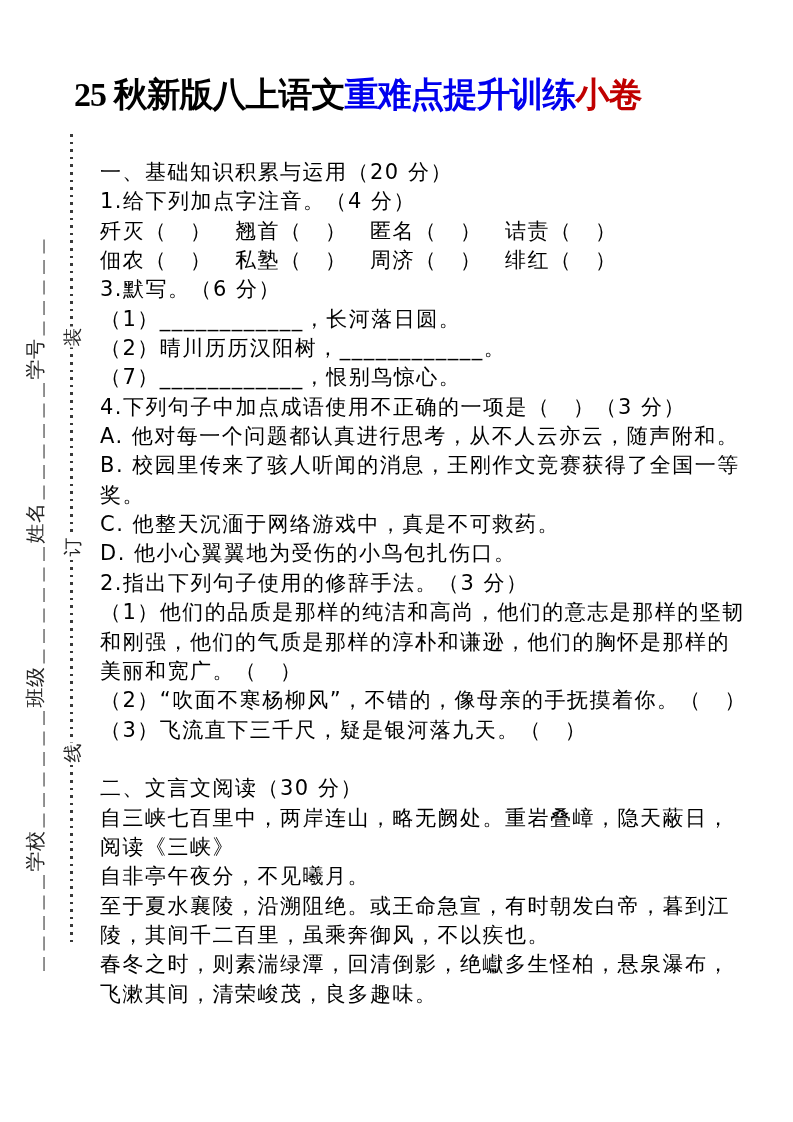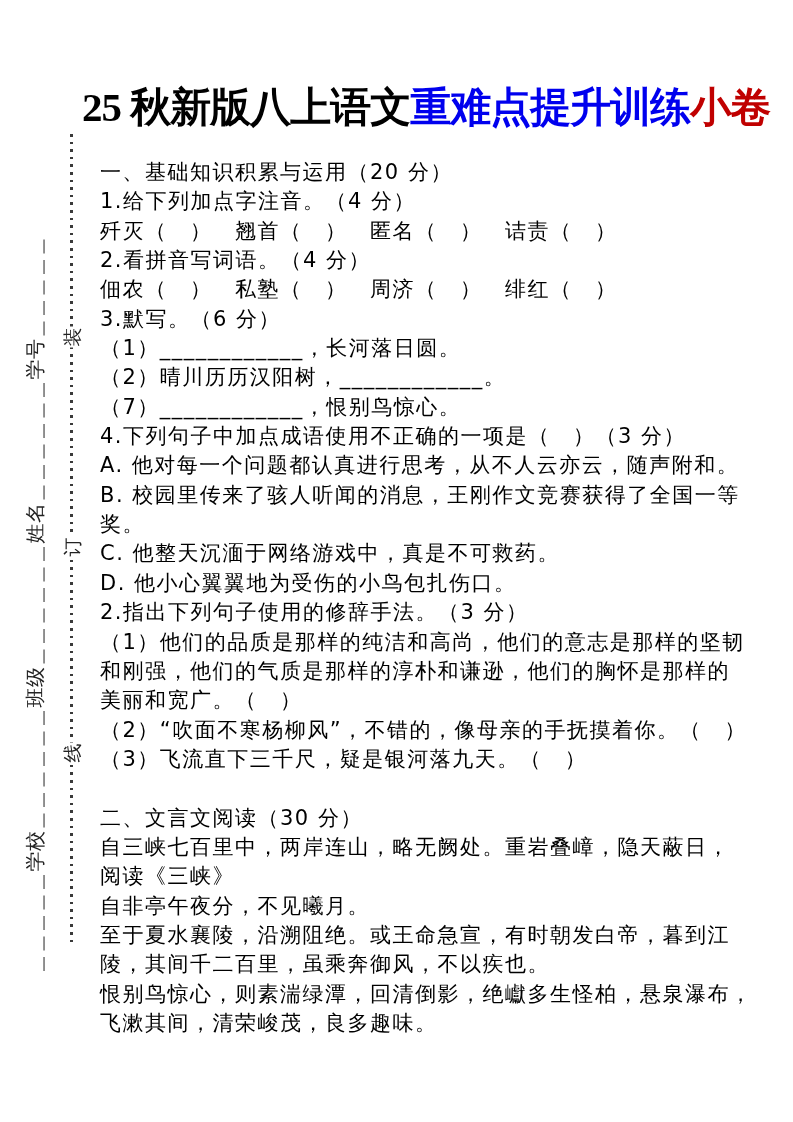--- a/index.html
+++ b/index.html
@@ -13,24 +13,24 @@
     height: 1122px;
     background: #ffffff;
     overflow: hidden;
     font-family: "Liberation Sans", sans-serif;
   }
   
   .title {
     position: absolute;
     left: 74px;
     top: 72px;
-    margin: 8px;
+    margin: 0;
     font-family: "Liberation Serif", serif;
     font-weight: bold;
-    font-size: 41px;
+    font-size: 34px;
     letter-spacing: -1px;
     white-space: nowrap;
     color: #000000;
   }
   .title .seg-blue { color: #0000EE; }
   .title .seg-red  { color: #C00000; }
 
   
   .fields-strip {
     position: absolute;
@@ -104,21 +104,20 @@
   <div class="binding-line">
     <span class="binding-char c1">装</span>
     <span class="binding-char c2">订</span>
     <span class="binding-char c3">线</span>
   </div>
 
   <div class="body-text">
     <div class="line">一、基础知识积累与运用（20 分）</div>
     <div class="line">1.给下列加点字注音。（4 分）</div>
     <div class="line">歼灭（　）　翘首（　）　匿名（　）　诘责（　）</div>
-    <div class="line">2.看拼音写词语。（4 分）</div>
     <div class="line">佃农（　）　私塾（　）　周济（　）　绯红（　）</div>
     <div class="line">3.默写。（6 分）</div>
     <div class="line">（1）____________，长河落日圆。</div>
     <div class="line">（2）晴川历历汉阳树，____________。</div>
     <div class="line">（7）____________，恨别鸟惊心。</div>
     <div class="line">4.下列句子中加点成语使用不正确的一项是（　）（3 分）</div>
     <div class="line">A. 他对每一个问题都认真进行思考，从不人云亦云，随声附和。</div>
     <div class="line">B. 校园里传来了骇人听闻的消息，王刚作文竞赛获得了全国一等</div>
     <div class="line">奖。</div>
     <div class="line">C. 他整天沉湎于网络游戏中，真是不可救药。</div>
@@ -129,17 +128,17 @@
     <div class="line">美丽和宽广。（　）</div>
     <div class="line">（2）“吹面不寒杨柳风”，不错的，像母亲的手抚摸着你。（　）</div>
     <div class="line">（3）飞流直下三千尺，疑是银河落九天。（　）</div>
     <div class="line"></div>
     <div class="line">二、文言文阅读（30 分）</div>
     <div class="line">自三峡七百里中，两岸连山，略无阙处。重岩叠嶂，隐天蔽日，</div>
     <div class="line">阅读《三峡》</div>
     <div class="line">自非亭午夜分，不见曦月。</div>
     <div class="line">至于夏水襄陵，沿溯阻绝。或王命急宣，有时朝发白帝，暮到江</div>
     <div class="line">陵，其间千二百里，虽乘奔御风，不以疾也。</div>
-    <div class="line">恨别鸟惊心，则素湍绿潭，回清倒影，绝巘多生怪柏，悬泉瀑布，</div>
+    <div class="line">春冬之时，则素湍绿潭，回清倒影，绝巘多生怪柏，悬泉瀑布，</div>
     <div class="line">飞漱其间，清荣峻茂，良多趣味。</div>
   </div>
 
 </div>
 
 </body></html>

